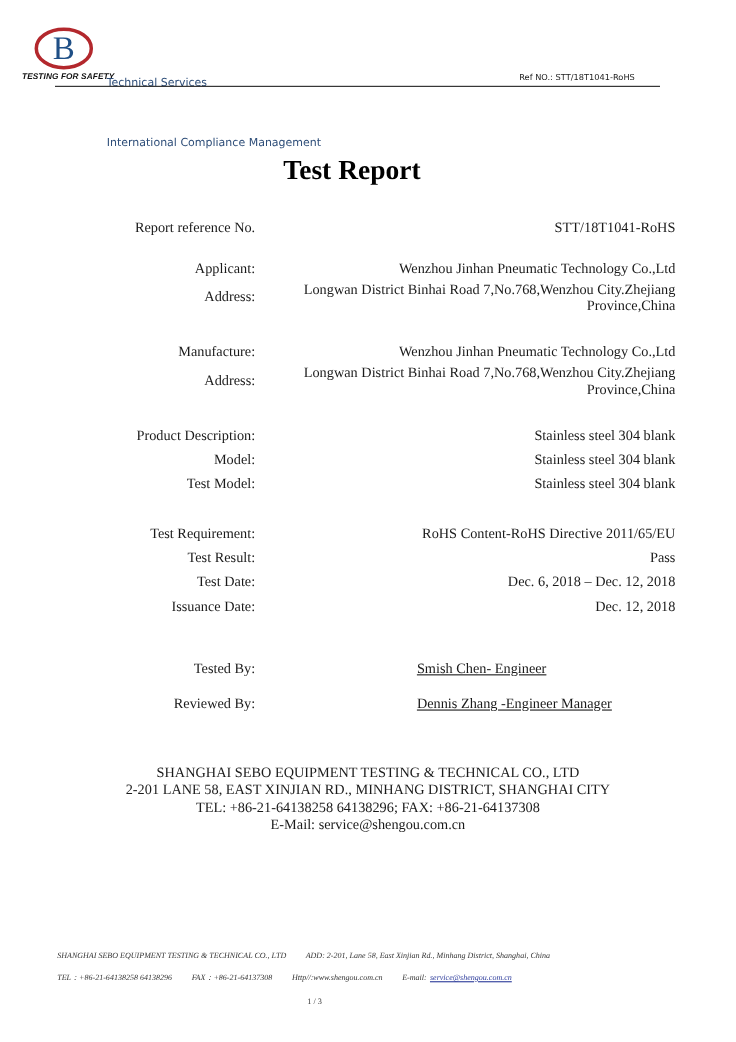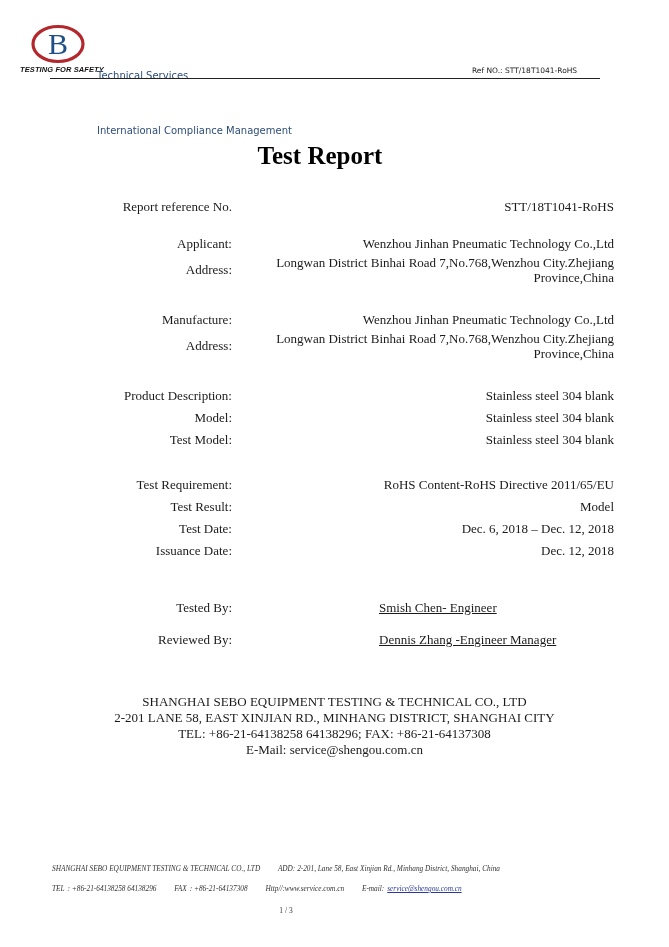--- a/index.html
+++ b/index.html
@@ -187,21 +187,21 @@
   <span class="label">Test Model:</span>
   <span class="value">Stainless steel 304 blank</span>
 </div>
 
 <div class="row" style="top:477px;">
   <span class="label">Test Requirement:</span>
   <span class="value">RoHS Content-RoHS Directive 2011/65/EU</span>
 </div>
 <div class="row" style="top:499px;">
   <span class="label">Test Result:</span>
-  <span class="value">Model</span>
+  <span class="value">Pass</span>
 </div>
 <div class="row" style="top:521px;">
   <span class="label">Test Date:</span>
   <span class="value">Dec. 6, 2018 – Dec. 12, 2018</span>
 </div>
 <div class="row" style="top:543px;">
   <span class="label">Issuance Date:</span>
   <span class="value">Dec. 12, 2018</span>
 </div>
 
@@ -221,16 +221,16 @@
   <div>E-Mail: service@shengou.com.cn</div>
 </div>
 
 <div class="footer-line" style="top:864px;">
   <span>SHANGHAI SEBO EQUIPMENT TESTING &amp; TECHNICAL CO., LTD</span>
   <span>ADD: 2-201, Lane 58, East Xinjian Rd., Minhang District, Shanghai, China</span>
 </div>
 <div class="footer-line" style="top:884px;">
   <span>TEL：+86-21-64138258 64138296</span>
   <span>FAX：+86-21-64137308</span>
-  <span>Http//:www.service.com.cn</span>
+  <span>Http//:www.shengou.com.cn</span>
   <span style="margin-right:3px;">E-mail:</span><span class="footer-email">service@shengou.com.cn</span>
 </div>
 <div class="page-num">1 / 3</div>
 
 </body></html>

